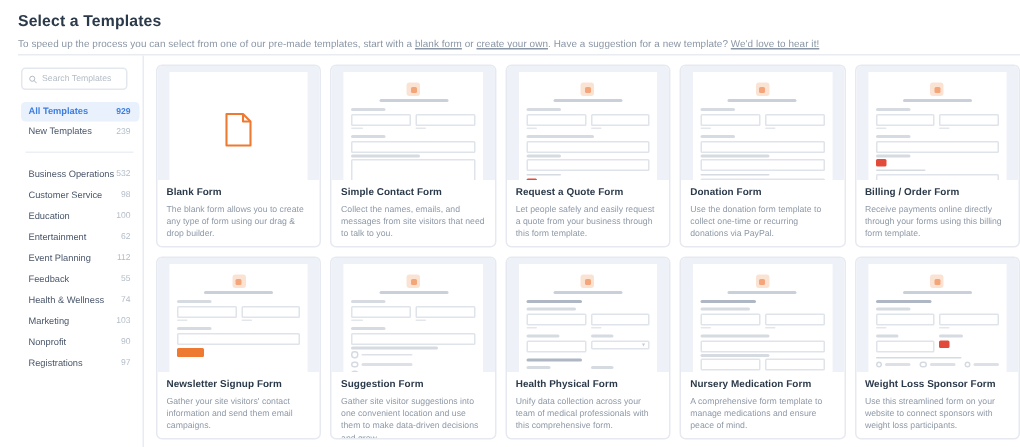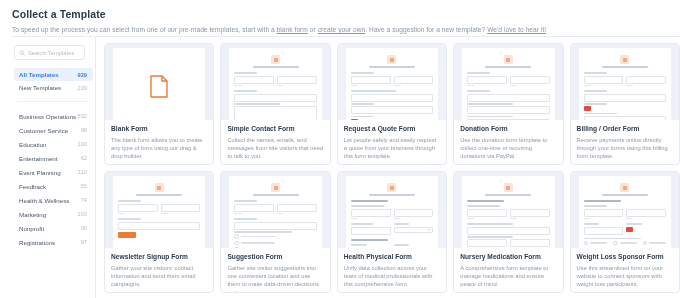--- a/index.html
+++ b/index.html
@@ -192,21 +192,21 @@
     height:100%;display:flex;align-items:center;justify-content:center;background:#fff;
   }
   .doc-icon{width:18px;height:23px;}
 </style>
 </head>
 <body>
 
 <div class="page">
 
   <div class="header">
-    <h1>Collect a Template</h1>
+    <h1>Select a Templates</h1>
     <p><span>To speed up the process you can select from one of our pre-made templates, start with a </span><a href="#">blank form</a><span> or </span><a href="#">create your own</a><span>. Have a suggestion for a new template? </span><a href="#">We'd love to hear it!</a></p>
   </div>
 
   <div class="body">
 
     <div class="sidebar">
 
       <div class="search-box">
         <span class="mag">
           <svg width="6" height="6" viewBox="0 0 12 12">

